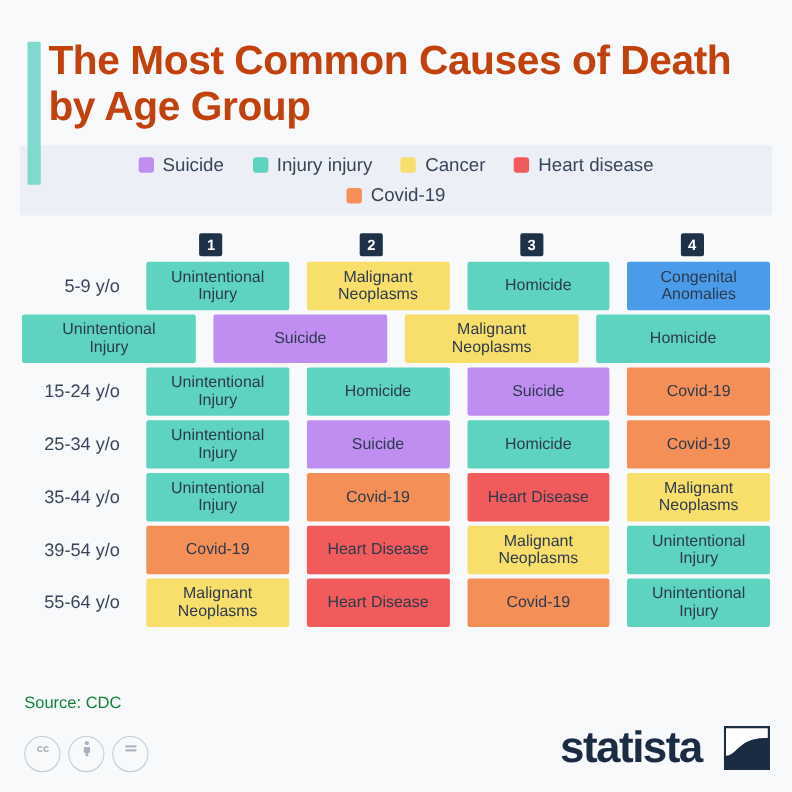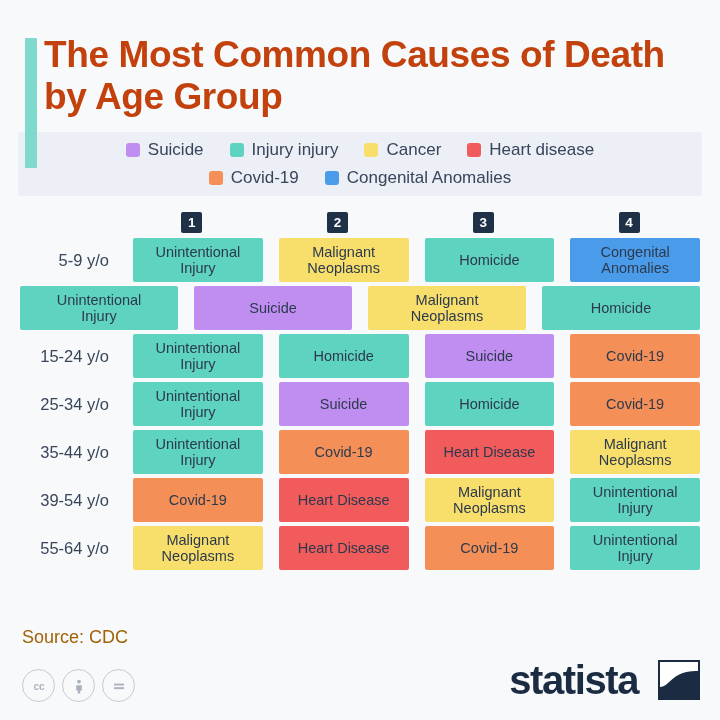--- a/index.html
+++ b/index.html
@@ -119,31 +119,31 @@
     box-sizing:border-box;
   }
   .cell span{display:block;}
 
   
   .footer{
     margin-top:auto;
     padding:0 20px 18px 22px;
   }
   .source{
-    font-size:18px;color:#a16207;
+    font-size:15px;color:#15803d;
     margin:0 0 14px 0;
   }
   .footer-bottom{
     display:flex;align-items:flex-end;justify-content:space-between;
   }
   .cc-icons{display:flex;gap:7px;align-items:center;}
   .cc-circle{
     width:31px;height:31px;border-radius:50%;
     border:1.6px solid #c3cbd4;
-    display:flex;align-items:center;justify-content:center;
+    display:flex;align-items:flex-start;justify-content:center;
     color:#8b5cf6;
     font-weight:bold;
   }
   .logo{
     display:flex;align-items:flex-start;gap:20px;
     transform:translateY(-2px);
   }
   .logo-text{
     font-size:40px;font-weight:bold;
     color:#1b2b42;letter-spacing:-1.4px;
@@ -177,24 +177,20 @@
         </div>
         <div class="legend-item">
           <span class="swatch" style="background: rgb(241, 91, 91);"></span>
           <span>Heart disease</span>
         </div>
       </div>
     <div class="legend-row" id="legend-row-2">
         <div class="legend-item">
           <span class="swatch" style="background: rgb(245, 143, 88);"></span>
           <span>Covid-19</span>
-        </div>
-        <div class="legend-item">
-          <span class="swatch" style="background: rgb(74, 155, 234);"></span>
-          <span>Congenital Anomalies</span>
         </div>
       </div>
   </div>
 
   <div class="table-wrap">
     <div class="col-head" id="col-head">
         <div class="cell-head">
           <div class="badge">1</div>
         </div>
         <div class="cell-head">

